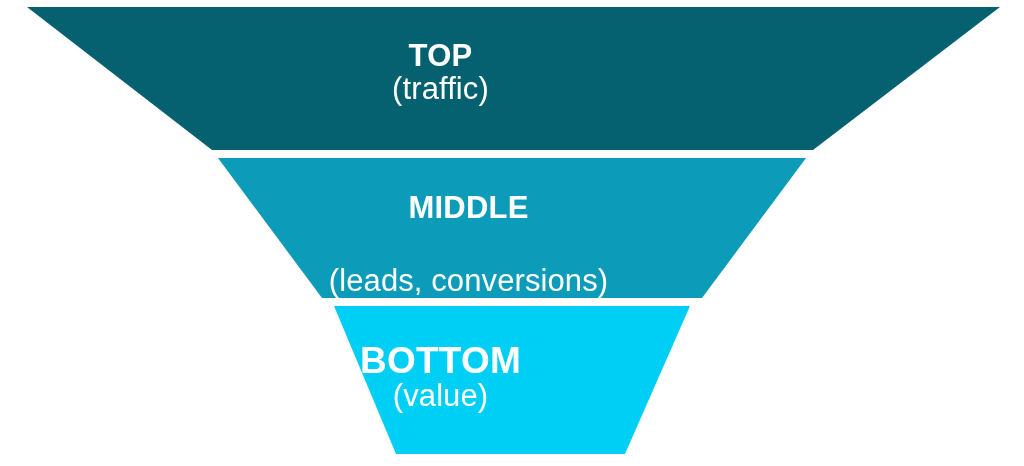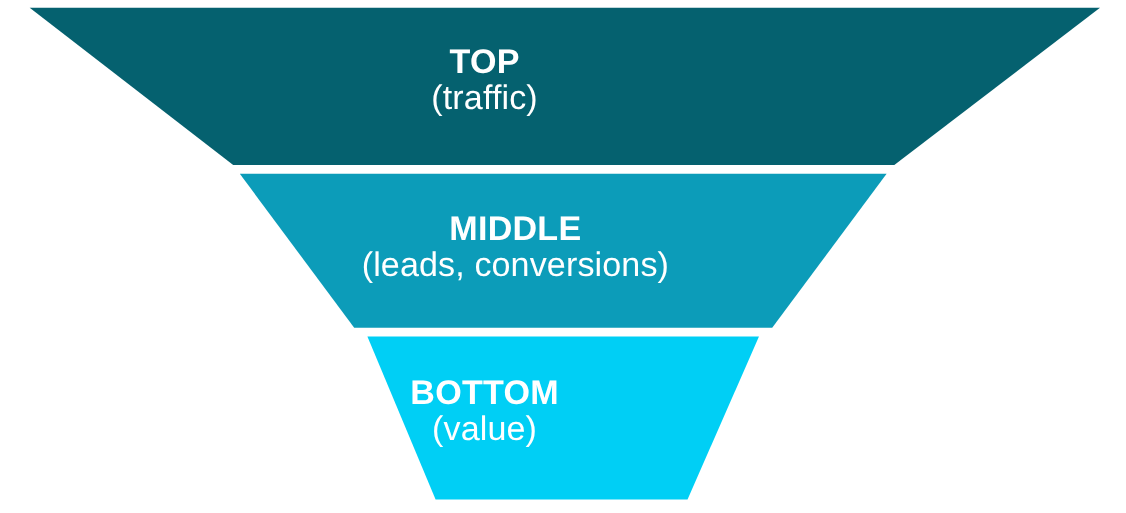--- a/index.html
+++ b/index.html
@@ -46,24 +46,24 @@
     font-weight: normal;
     letter-spacing: 0.1px;
   }
   
   #label-top          { top: 40px; }
   #label-top .stage-title { font-size: 31px; }
   #label-top .stage-sub   { font-size: 31px; }
 
   #label-middle       { top: 192px; }
   #label-middle .stage-title { font-size: 31px; }
-  #label-middle .stage-sub   { font-size: 31px; }
+  #label-middle .stage-sub   { font-size: 31px; margin-top: 40px; }
 
   #label-bottom       { top: 341px; }
-  #label-bottom .stage-title { font-size: 31px; }
+  #label-bottom .stage-title { font-size: 37px; }
   #label-bottom .stage-sub   { font-size: 31px; }
 </style>
 </head>
 <body style="background: rgb(255, 255, 255);">
 
 <div id="funnel-canvas" style="background: rgb(255, 255, 255);">
 
   <svg id="funnel-svg" viewBox="0 0 1024 466">
     <polygon id="shape-top" points="27,7 1000,7 813,150 212,150" fill="#05616f"></polygon>
     <polygon id="shape-middle" points="218,158 806,158 702,298 322,298" fill="#0c9cb9"></polygon>

